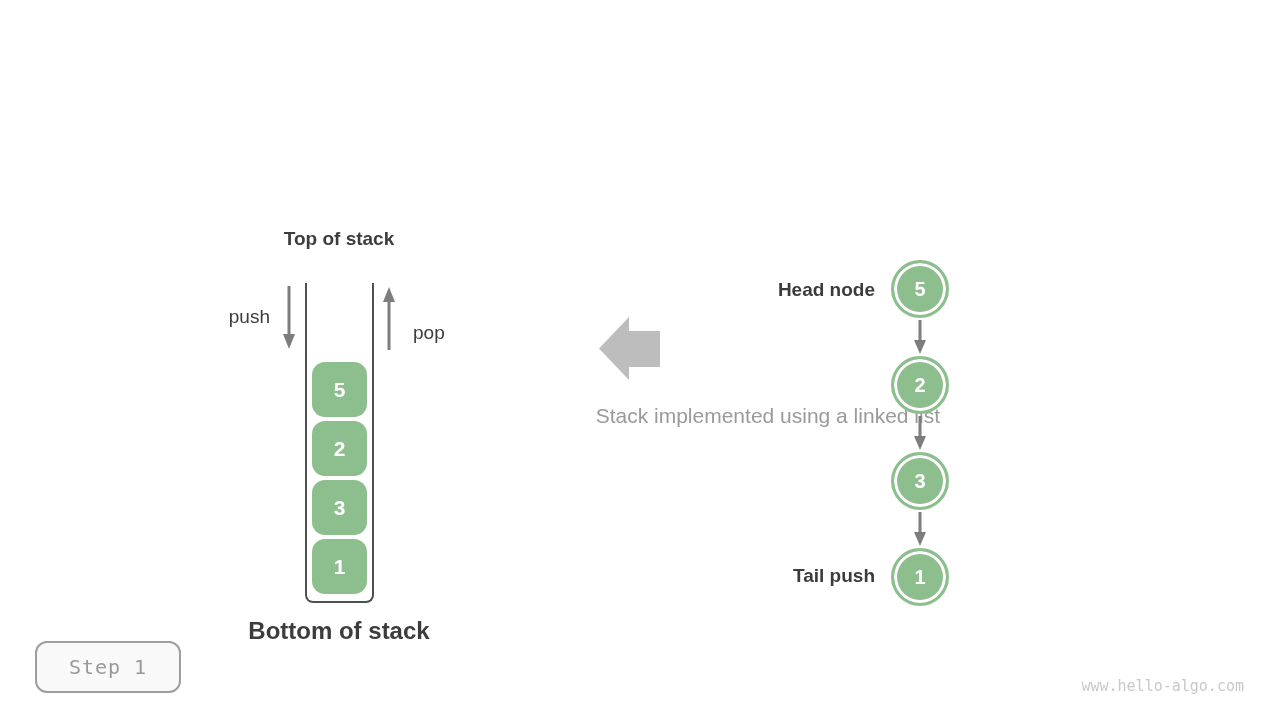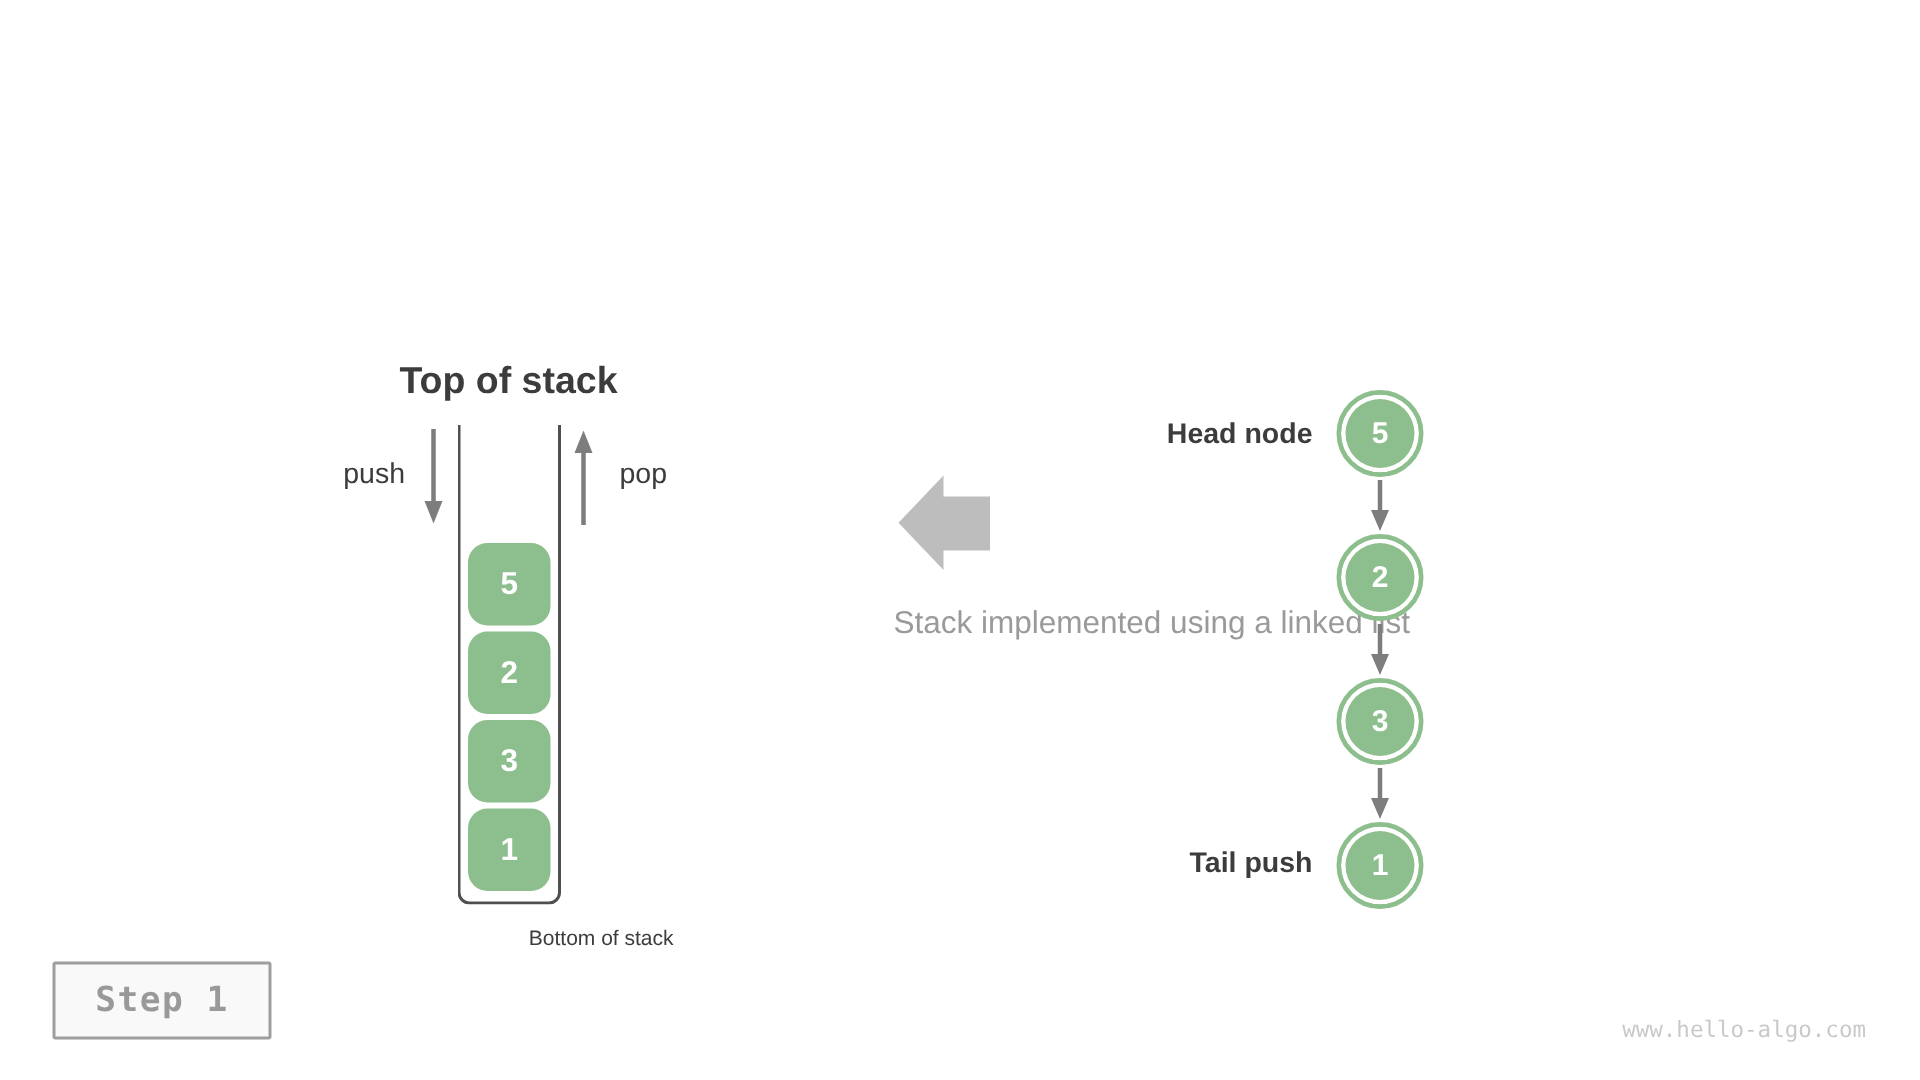--- a/index.html
+++ b/index.html
@@ -19,23 +19,23 @@
   body{
     position:relative;
     background:#ffffff;
     font-family:"Liberation Sans", sans-serif;
     overflow:hidden;
   }
   .abs{position:absolute;}
 
   
   .stack-title{
-    left:239px;top:240px;width:200px;
+    left:239px;top:228px;width:200px;
     text-align:center;
-    font-size:25px;font-weight:bold;color:var(--dark_text);
+    font-size:19px;font-weight:bold;color:var(--dark_text);
   }
   .stack-container{
     left:305px;top:283px;width:69px;height:320px;
     border-left:2px solid var(--container_line);
     border-right:2px solid var(--container_line);
     border-bottom:2px solid var(--container_line);
     border-bottom-left-radius:8px;
     border-bottom-right-radius:8px;
   }
   .stack-blocks{
@@ -46,25 +46,25 @@
     width:55px;height:55px;
     background:var(--green);
     border-radius:13px;
     color:#ffffff;font-size:21px;font-weight:bold;
     display:flex;align-items:center;justify-content:center;
   }
   .op-label{
     top:306px;font-size:19px;font-weight:normal;color:var(--dark_text);
   }
   .push-label{left:160px;width:110px;text-align:right;}
-  .pop-label{left:413px;width:110px;text-align:left;}
+  .pop-label{left:413px;width:110px;text-align:left;margin-top:16px;}
   .stack-bottom-title{
     left:229px;top:617px;width:220px;
-    text-align:right;
-    font-size:14px;font-weight:normal;color:var(--dark_text);
+    text-align:center;
+    font-size:24px;font-weight:bold;color:var(--dark_text);
   }
 
   .thin-arrow-line{stroke:var(--arrow);stroke-width:3;}
   .thin-arrow-head{fill:var(--arrow);stroke:none;}
 
   
   .big-arrow{left:596px;top:314px;}
   .big-arrow polygon{fill:var(--big_arrow);}
   .caption{
     left:340px;top:404px;width:600px;
@@ -89,24 +89,24 @@
   }
   .head-label{top:279px;}
   .tail-label{top:565px;}
   .link-arrow{left:908px;}
 
   
   .step-badge{
     left:35px;top:641px;width:146px;height:52px;
     background:var(--badge_bg);
     border:2px solid var(--badge_border);
-    border-radius:2px;
+    border-radius:12px;
     display:flex;align-items:center;justify-content:center;
     font-family:"DejaVu Sans Mono", monospace;
-    font-size:23px;font-weight:bold;letter-spacing:1px;
+    font-size:20px;font-weight:normal;letter-spacing:1px;
     color:var(--badge_text);
   }
   .watermark{
     right:36px;top:677px;
     font-family:"DejaVu Sans Mono", monospace;
     font-size:15px;color:var(--watermark_text);margin-left:32px;
   }
 </style>
 </head>
 <body>

